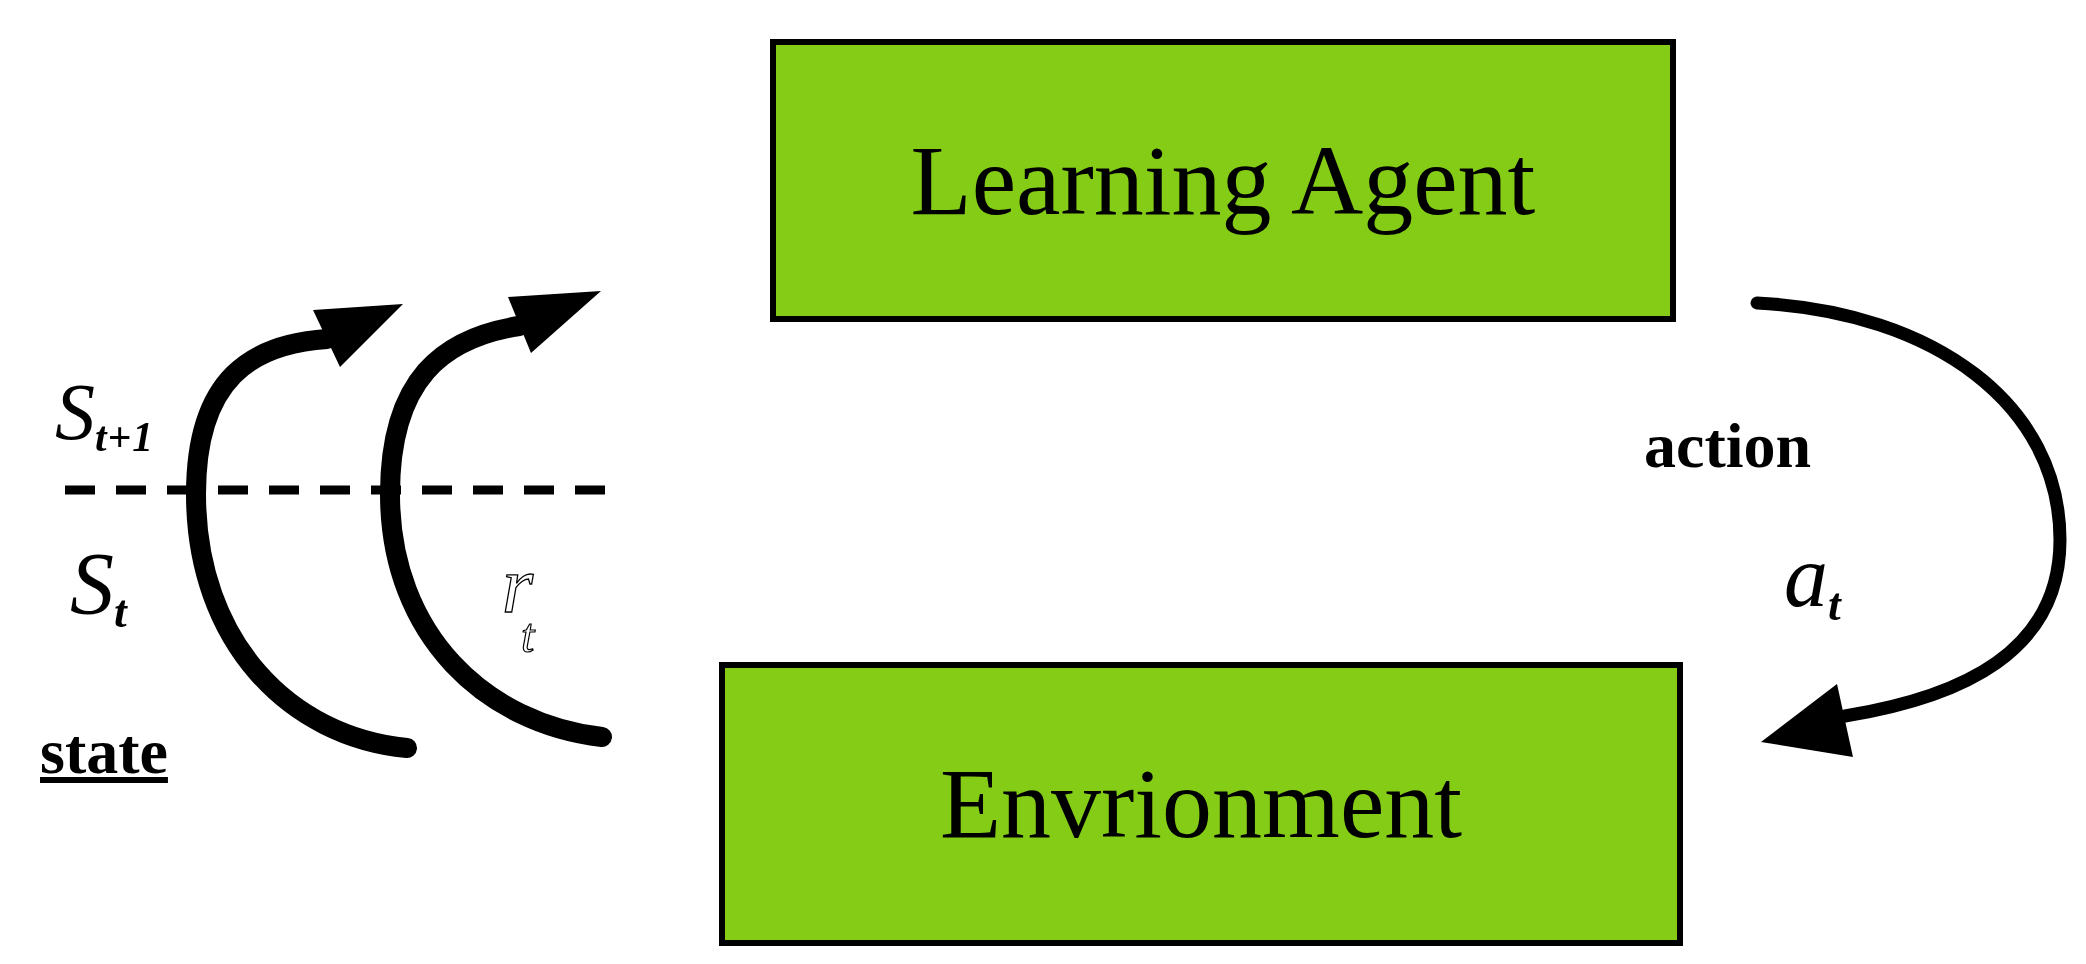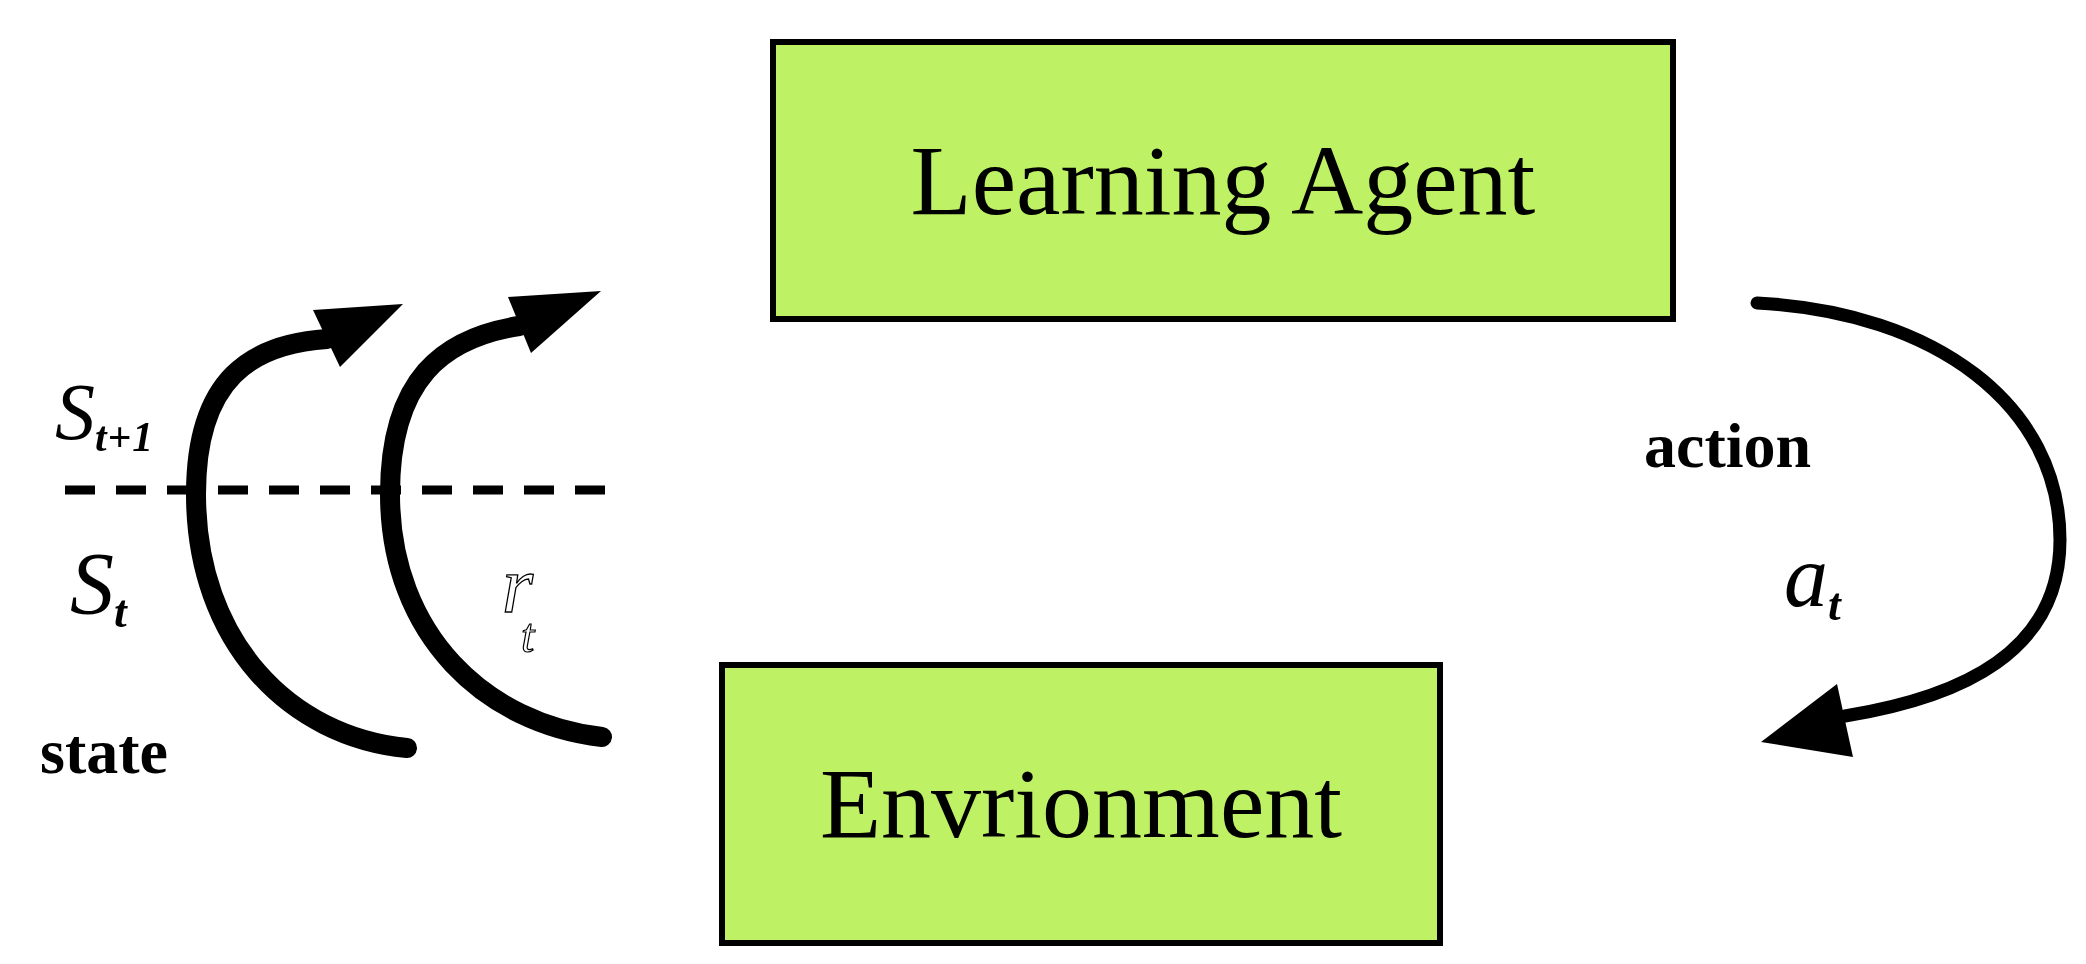--- a/index.html
+++ b/index.html
@@ -9,42 +9,42 @@
     font-family: "Liberation Serif", serif;
     position: relative;
     overflow: hidden;
   }
   .stage { position: absolute; inset: 0; width: 2086px; height: 964px; }
   .layer { position: absolute; left: 0; top: 0; }
 
   .node-box {
     position: absolute;
     border: 6px solid #000;
-    background: #bef264;
+    background: #84cc16;
     display: flex; align-items: center; justify-content: center;
     box-sizing: border-box;
   }
   .node-box .node-label {
     font-size: 100px;
     color: #000;
     white-space: nowrap;
     line-height: 1;
   }
   #agent-box { left: 770px; top: 39px; width: 906px; height: 283px; }
-  #environment-box { left: 719px; top: 662px; width: 724px; height: 284px; }
+  #environment-box { left: 719px; top: 662px; width: 964px; height: 284px; }
 
   .word {
     position: absolute;
     font-weight: bold;
     font-size: 64px;
     color: #000;
     line-height: 1;
     white-space: nowrap;
   }
-  #state-word  { left: 40px;   top: 720px; }
+  #state-word  { left: 40px;   top: 720px; text-decoration: underline; }
   #reward-word { left: 567px;  top: 372px; }
   #action-word { left: 1644px; top: 414px; }
 
   .sym {
     position: absolute;
     font-style: italic;
     color: #000;
     line-height: 1;
     white-space: nowrap;
   }

